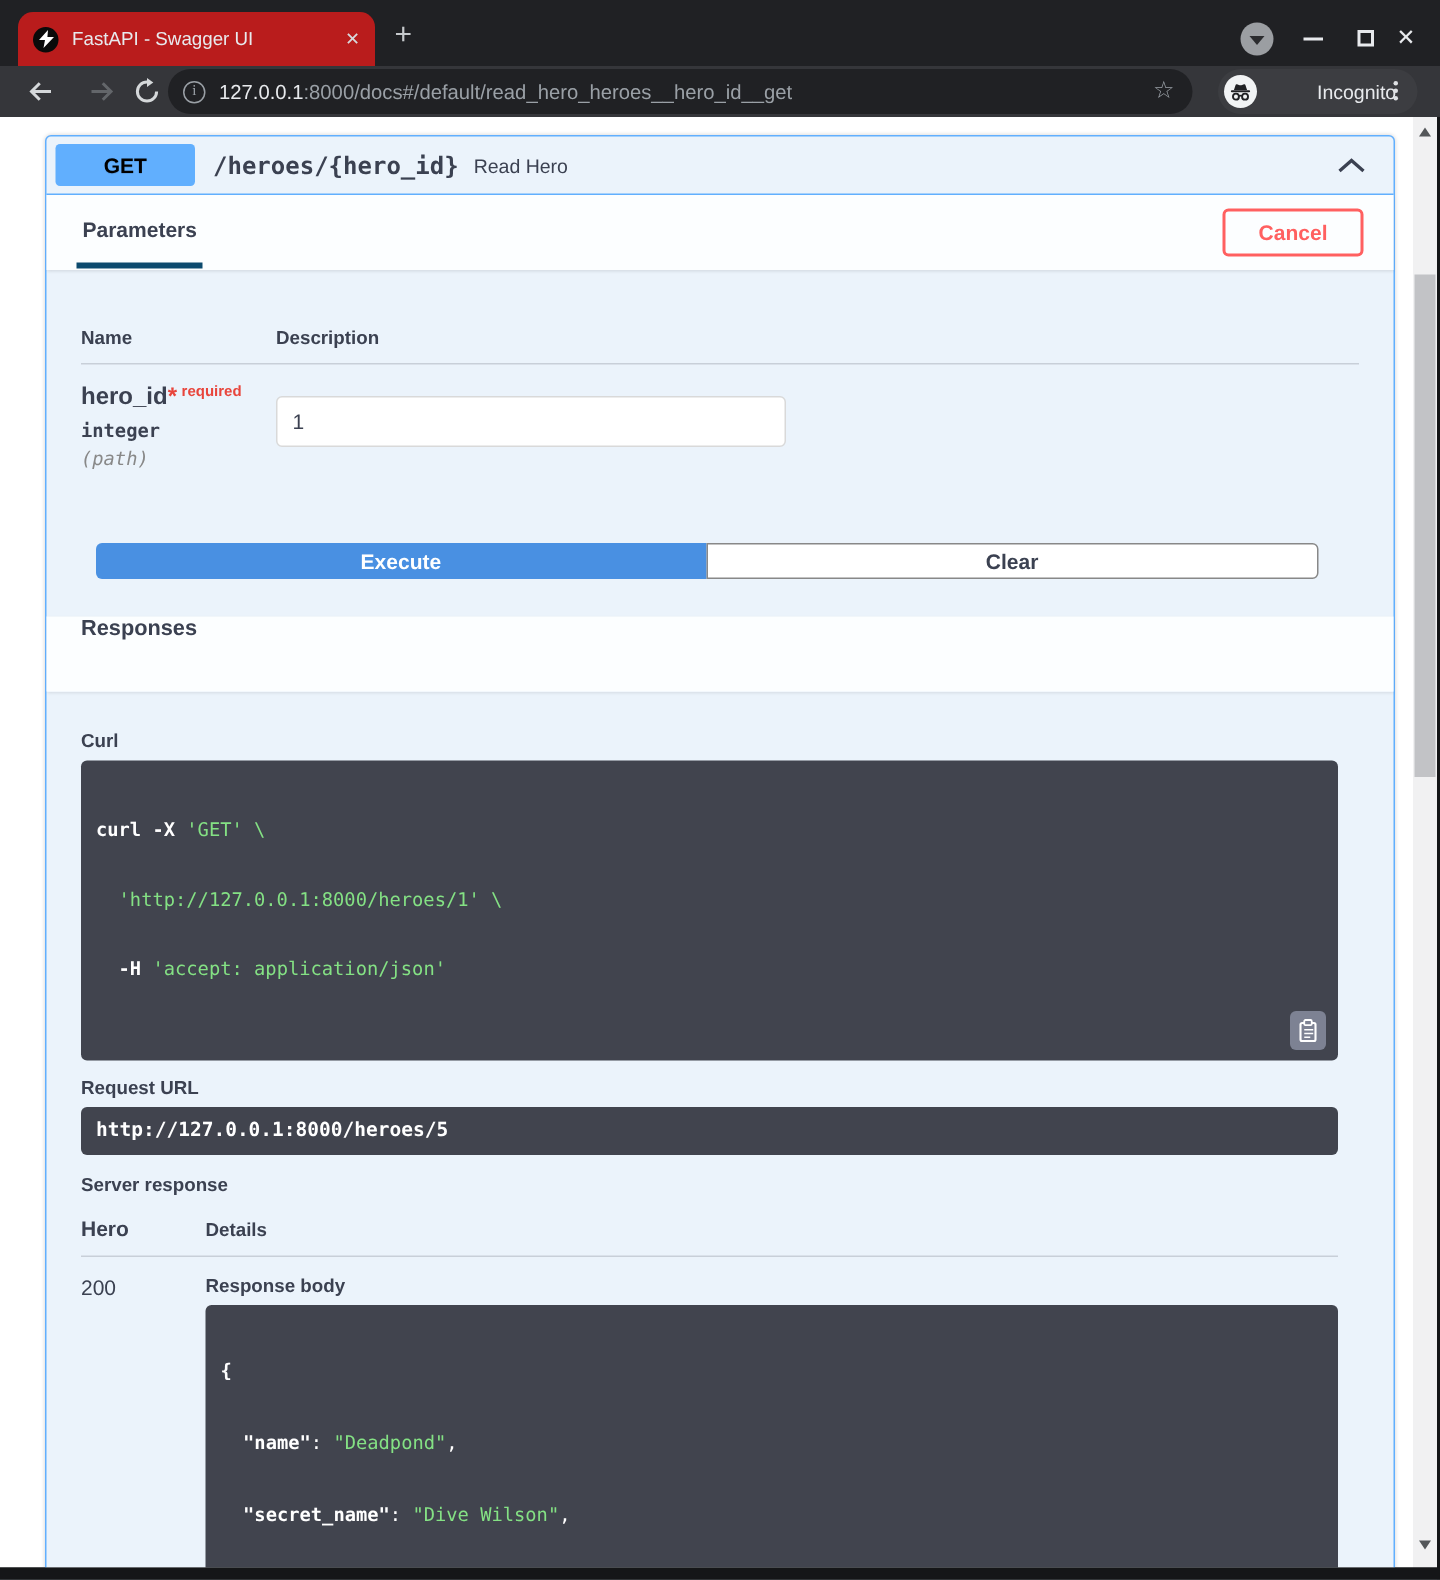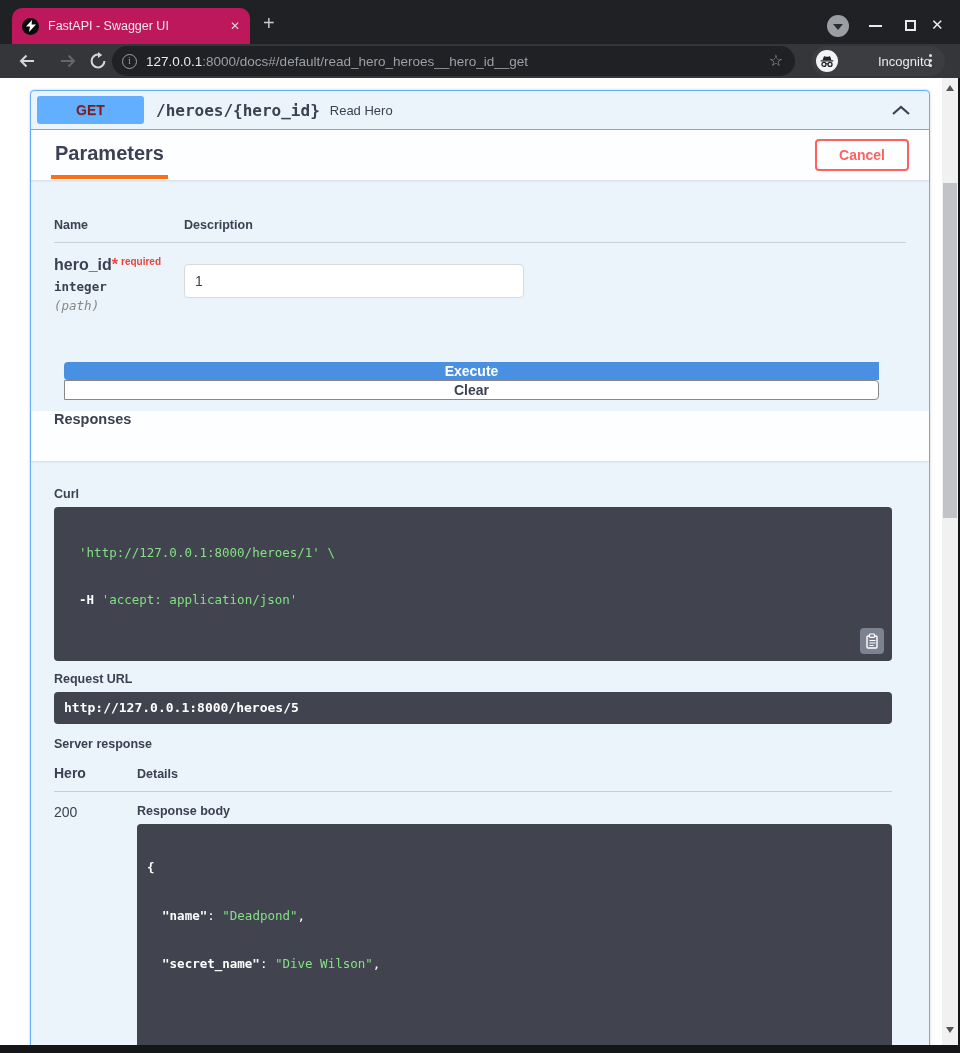--- a/index.html
+++ b/index.html
@@ -2,21 +2,21 @@
 <html><head>
 <meta charset="utf-8">
 <style>
   html,body{margin:0;padding:0;background:#0e0f11;}
   *{box-sizing:border-box;}
   .window{position:relative;width:960px;height:1053px;background:#1b1c1e;
     font-family:"Liberation Sans",sans-serif;overflow:hidden;}
 
   
   .titlebar{position:absolute;top:0;left:0;width:960px;height:44px;background:#202124;}
-  .tab{position:absolute;left:12px;top:8px;width:238px;height:36px;background:#be185d;
+  .tab{position:absolute;left:12px;top:8px;width:238px;height:36px;background:#b91c1c;
     border-radius:10px 10px 0 0;display:flex;align-items:center;padding:0 10px;color:#e8eaed;cursor:default;}
   .favicon{width:17px;height:17px;border-radius:50%;background:#0a0a0a;display:flex;
     align-items:center;justify-content:center;margin-right:9px;flex:none;}
   .tab-title{font-size:12.5px;flex:1;white-space:nowrap;overflow:hidden;}
   .tab-close{color:#d7d9dc;font-size:12px;margin-left:6px;}
   .newtab{position:absolute;left:263px;top:13px;color:#c6c9cc;font-size:20px;line-height:20px;font-weight:400;}
   .caret-btn{position:absolute;left:827px;top:15px;width:22px;height:22px;border-radius:50%;background:#9b9ea2;}
   .caret-btn::after{content:"";position:absolute;left:6px;top:9px;border-left:5px solid transparent;
     border-right:5px solid transparent;border-top:6px solid #2b2c2f;}
   .min-btn{position:absolute;left:869px;top:25px;width:13px;height:2px;background:#e8eaed;}
@@ -46,45 +46,45 @@
   .sb-up{position:absolute;left:4px;top:7px;border-left:4px solid transparent;border-right:4px solid transparent;border-bottom:6px solid #54575a;}
   .sb-down{position:absolute;left:4px;bottom:12px;border-left:4px solid transparent;border-right:4px solid transparent;border-top:6px solid #54575a;}
   .sb-thumb{position:absolute;left:1px;top:105px;width:14px;height:335px;background:#c2c3c6;}
   .right-edge{position:absolute;top:78px;left:958px;width:2px;height:975px;background:#141517;}
   .bottom-strip{position:absolute;left:0;top:1045px;width:960px;height:8px;background:#151618;}
 
   
   .opblock{position:absolute;left:30px;top:12px;width:900px;background:#ebf3fb;
     border:1px solid #61affe;border-radius:4px;box-shadow:0 0 3px rgba(0,0,0,.19);padding-bottom:40px;}
   .summary{height:39px;display:flex;align-items:center;padding:0 10px 0 6px;border-bottom:1px solid #61affe;}
-  .method{width:107px;height:28px;background:#61affe;border-radius:3px;color:#7f1d1d;font-weight:700;
+  .method{width:93px;height:28px;background:#61affe;border-radius:3px;color:#000000;font-weight:700;
     font-size:14px;display:flex;align-items:center;justify-content:center;text-shadow:0 1px 0 rgba(0,0,0,.1);}
   .path{font-family:"DejaVu Sans Mono",monospace;font-weight:700;font-size:16px;color:#3b4151;margin:0 10px 0 12px;}
   .summ-desc{font-size:13px;color:#3b4151;}
   .chev{margin-left:auto;margin-right:8px;display:flex;align-items:center;}
 
   .sec-head{height:50px;background:rgba(255,255,255,.85);box-shadow:0 1px 2px rgba(0,0,0,.1);
     display:flex;align-items:center;padding:0 20px;}
-  .tab-item{height:48px;display:flex;align-items:center;border-bottom:4px solid #f97316;
-    padding:0 4px;font-size:20px;font-weight:700;color:#3b4151;}
+  .tab-item{height:48px;display:flex;align-items:center;border-bottom:4px solid #0c4a6e;
+    padding:0 4px;font-size:14px;font-weight:700;color:#3b4151;}
   .cancel{margin-left:auto;border:2px solid #ff6060;color:#ff6060;background:transparent;
     font-weight:700;font-size:14px;border-radius:4px;padding:6px 22px;font-family:inherit;}
 
   .params-head{display:grid;grid-template-columns:130px 1fr;margin:38px 23px 0;padding-bottom:10px;
     border-bottom:1px solid rgba(59,65,81,.2);font-size:12.5px;font-weight:700;}
   .param-row{display:grid;grid-template-columns:130px 1fr;margin:13px 23px 0;}
   .p-name{font-size:16px;font-weight:700;}
   .p-star{color:#e8453c;}
   .p-req{color:#e8453c;font-size:10px;vertical-align:top;margin-left:3px;font-weight:700;}
   .p-type{font-family:"DejaVu Sans Mono",monospace;font-weight:700;font-size:12.5px;margin-top:5px;}
   .p-loc{font-family:"DejaVu Sans Mono",monospace;font-style:italic;font-size:12.5px;color:#888;margin-top:4px;}
   .p-input{margin-top:8px;width:340px;height:34px;border:1px solid #d9d9d9;border-radius:4px;
     padding:0 10px;font-size:14px;color:#3b4151;background:#fff;font-family:inherit;}
 
-  .exec-row{display:flex;margin:49px 50px 0 33px;height:24px;flex-direction:column;}
+  .exec-row{display:flex;margin:49px 50px 0 33px;height:24px;}
   .btn-exec{flex:1;background:#4990e2;color:#fff;font-weight:700;font-size:14px;border:none;
     border-radius:4px 0 0 4px;font-family:inherit;}
   .btn-clear{flex:1;background:#fff;color:#3b4151;font-weight:700;font-size:14px;
     border:1px solid #888;border-radius:0 4px 4px 0;font-family:inherit;}
 
   .resp-sec-head{margin-top:25px;height:50px;background:rgba(255,255,255,.85);
     box-shadow:0 1px 2px rgba(0,0,0,.1);display:flex;align-items:flex-start;padding:0 23px;
     font-size:14.5px;font-weight:700;}
   .resp-body{padding:0 37px 0 23px;}
   .lbl{font-size:12.5px;font-weight:700;color:#3b4151;}
@@ -209,20 +209,21 @@
       </div>
 
       <div class="resp-sec-head">
         <span>Responses</span>
       </div>
 
       <div class="resp-body">
 
         <div class="lbl curl-lbl">Curl</div>
         <div class="codeblock curl-block">
+          <div><span class="tk-b">curl -X </span><span class="tk-str">'GET' \</span></div>
           <div><span class="tk-str">  'http://127.0.0.1:8000/heroes/1' \</span></div>
           <div><span class="tk-b">  -H </span><span class="tk-str">'accept: application/json'</span></div>
           <button class="copybtn sm">
             <svg width="13" height="16" viewBox="0 0 13 16">
                 <rect x="1" y="3" width="10" height="12" rx="1" fill="none" stroke="#fff" stroke-width="1.4"></rect>
                 <rect x="3.5" y="1" width="5" height="3.4" rx="0.8" fill="#7d8293" stroke="#fff" stroke-width="1.2"></rect>
                 <path d="M3.5 7.5 h6 M3.5 10 h6 M3.5 12.5 h4" stroke="#fff" stroke-width="1.1"></path>
               </svg>
           </button>
         </div>

